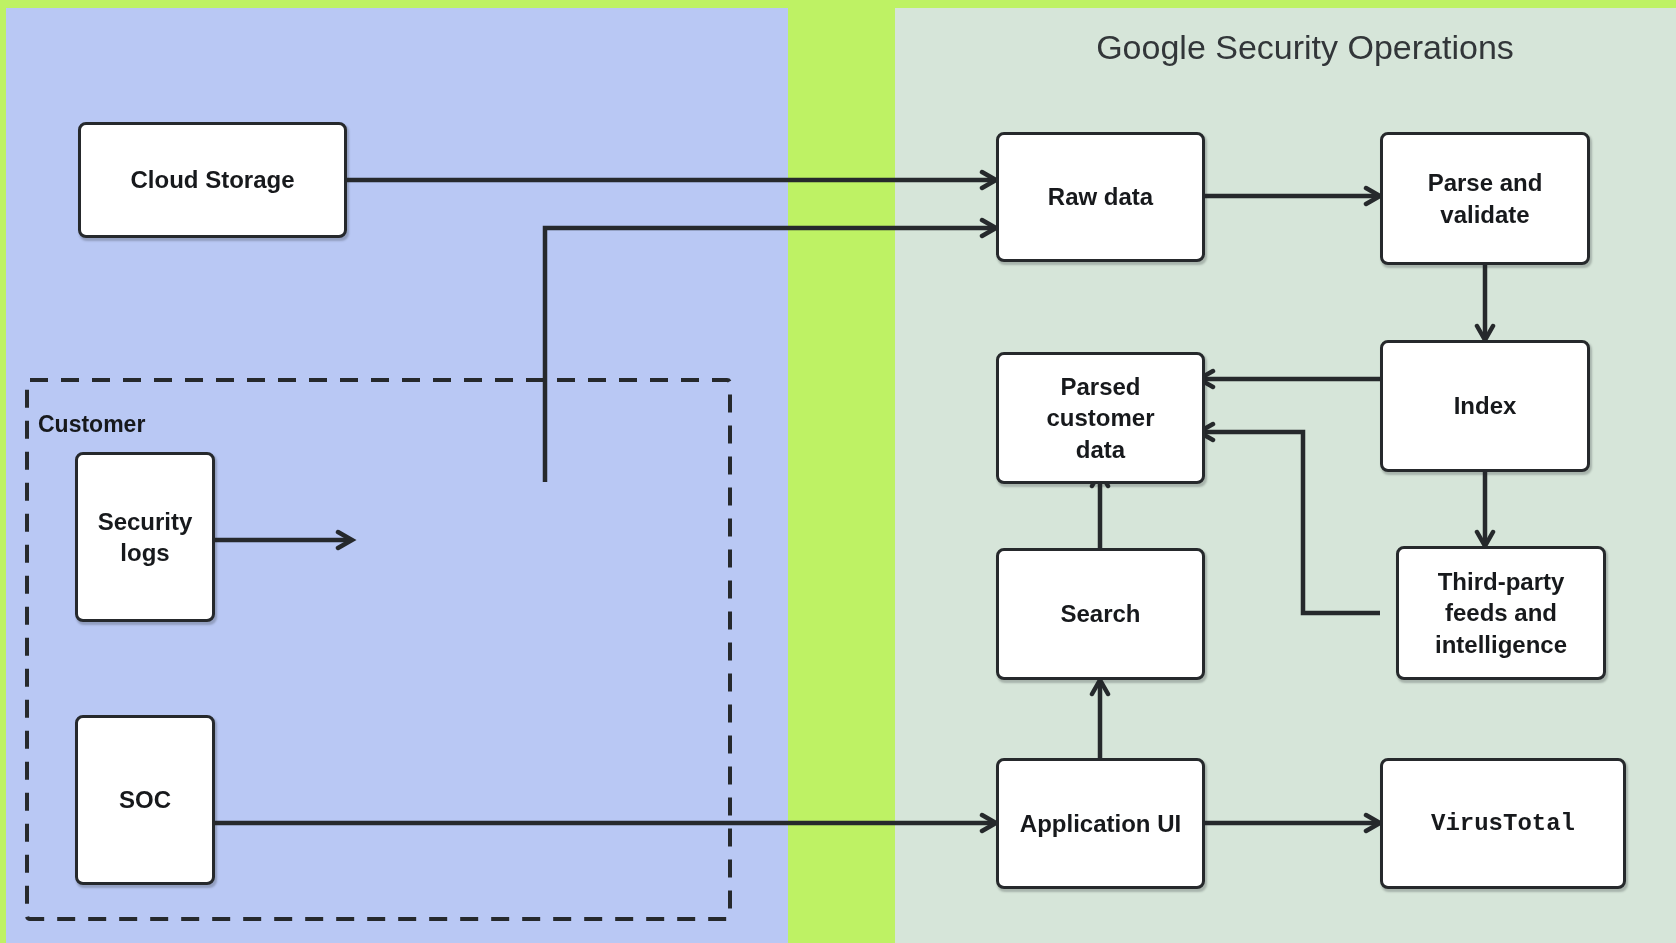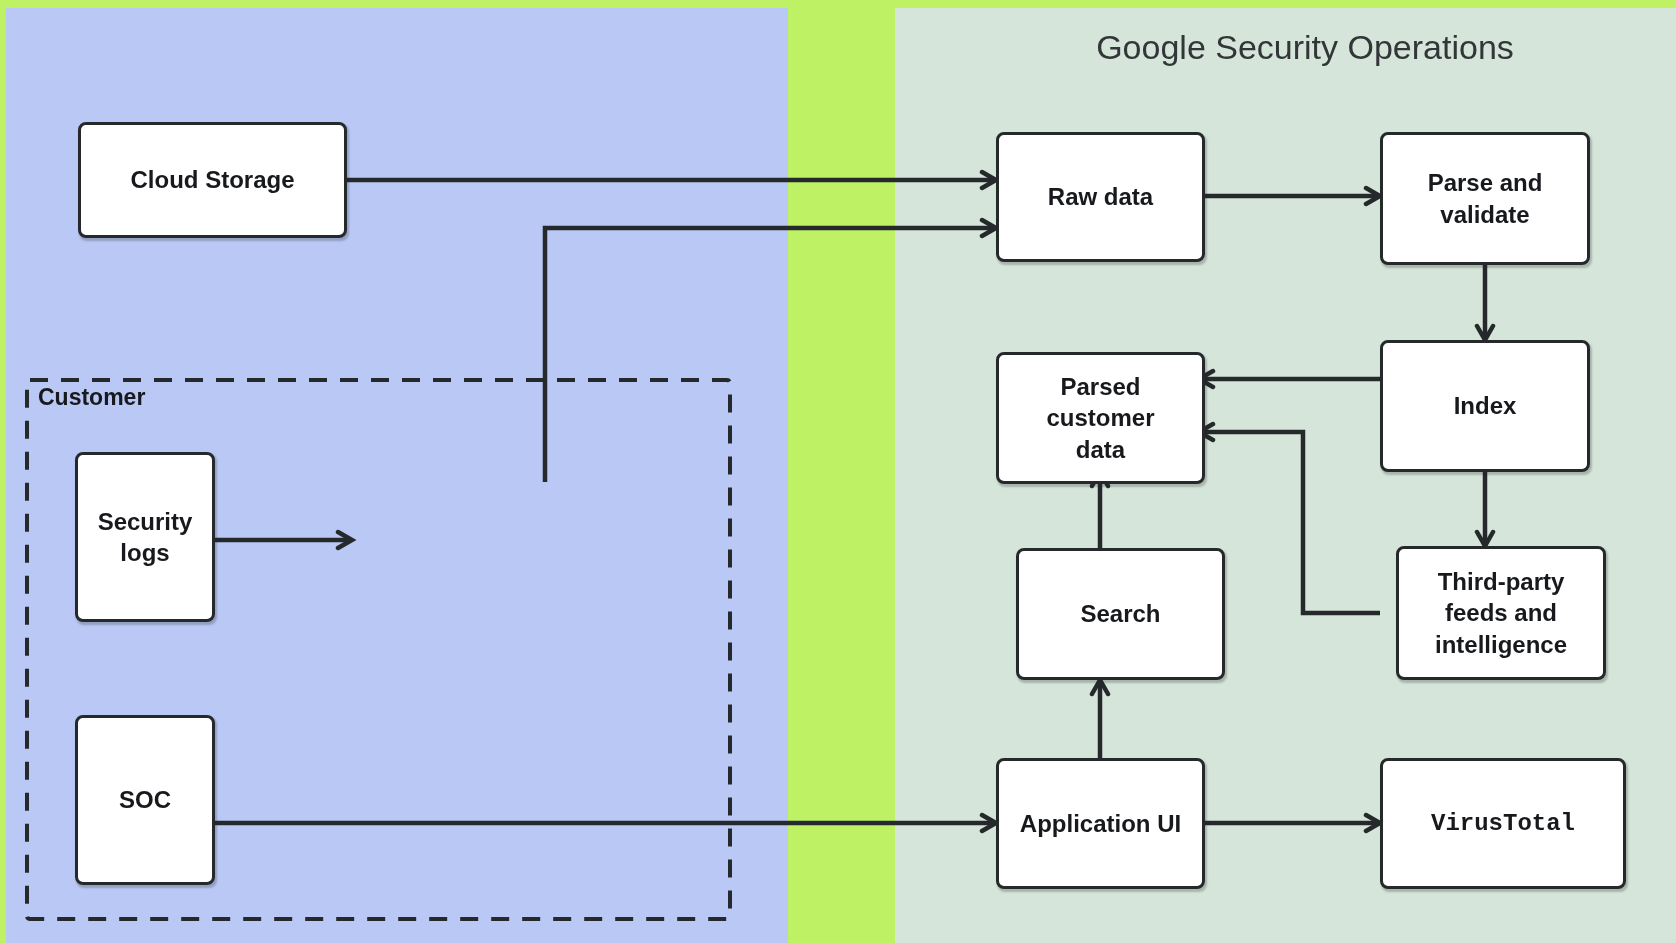--- a/index.html
+++ b/index.html
@@ -25,21 +25,21 @@
     position:absolute;
     left:1305px;top:28px;
     transform:translateX(-50%);
     font-size:34px;
     font-weight:400;
     color:var(--title-text);
     white-space:nowrap;
   }
   #customer-label{
     position:absolute;
-    left:38px;top:384px;
+    left:38px;top:411px;
     font-size:23px;
     font-weight:700;
     color:var(--label-text);
   }
   svg#wires{position:absolute;left:0;top:0;width:1676px;height:943px;}
   .edge{stroke:var(--line);stroke-width:4.5;fill:none;}
   .dash-border{stroke:var(--line);stroke-width:4;fill:none;stroke-dasharray:18 13;}
   .node{
     position:absolute;
     background:var(--node-fill);
@@ -59,21 +59,21 @@
   #n-security-logs .lbl{max-width:100px;}
   #n-data-forwarding{left:356px;top:482px;width:341px;height:116px;}
   #n-data-forwarding .lbl{max-width:215px;}
   #n-soc{left:75px;top:715px;width:140px;height:170px;}
   #n-raw-logs{left:996px;top:132px;width:209px;height:130px;}
   #n-parse-validate{left:1380px;top:132px;width:210px;height:133px;}
   #n-parse-validate .lbl{max-width:135px;}
   #n-parsed-customer-data{left:996px;top:352px;width:209px;height:132px;}
   #n-parsed-customer-data .lbl{max-width:130px;}
   #n-index{left:1380px;top:340px;width:210px;height:132px;}
-  #n-search{left:996px;top:548px;width:209px;height:132px;margin-left:20px;}
+  #n-search{left:996px;top:548px;width:209px;height:132px;}
   #n-third-party{left:1380px;top:546px;width:210px;height:134px;margin-left:16px;}
   #n-third-party .lbl{max-width:155px;}
   #n-application-ui{left:996px;top:758px;width:209px;height:131px;}
   #n-virustotal{left:1380px;top:758px;width:246px;height:131px;font-family:Liberation Mono, monospace;}
 </style>
 </head>
 <body>
 
 <div id="stage">
 

